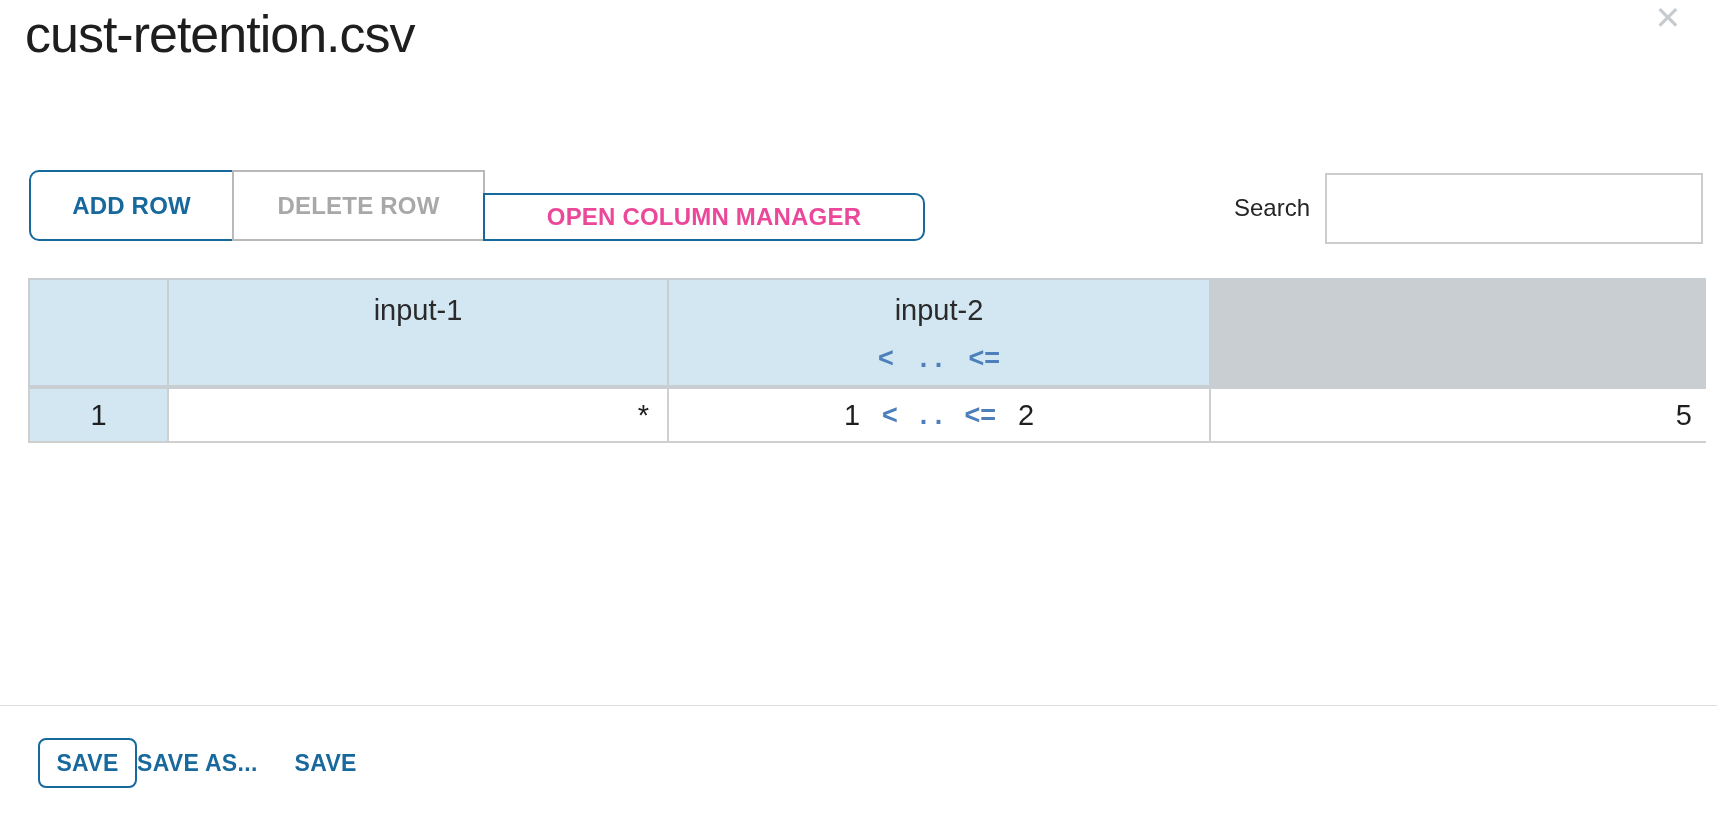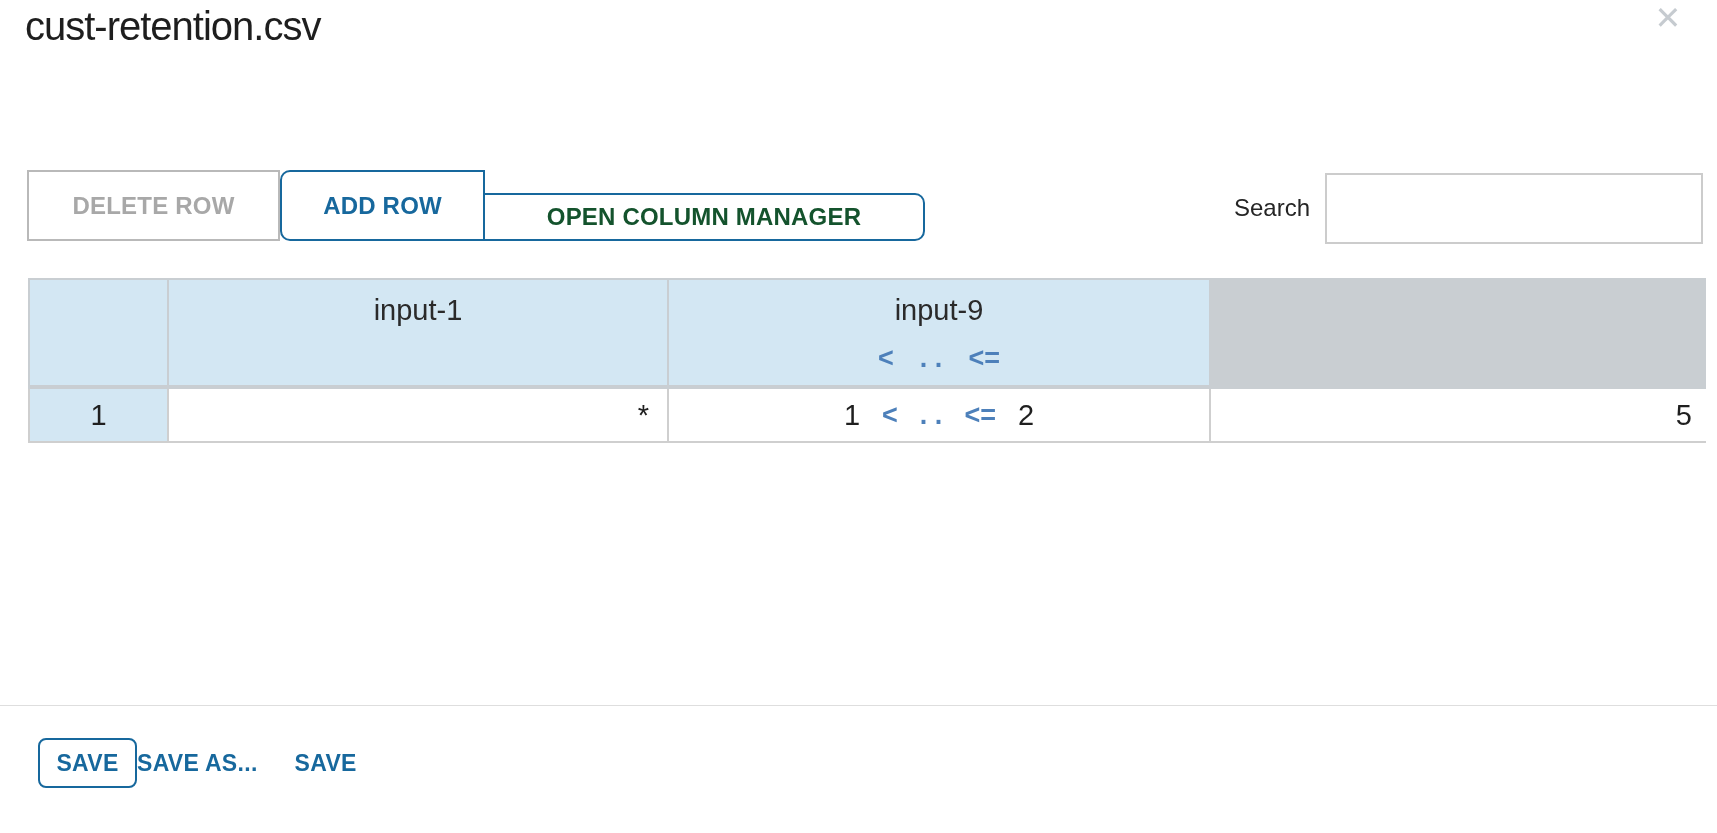--- a/index.html
+++ b/index.html
@@ -9,21 +9,21 @@
     width: 1717px; height: 833px;
     position: relative;
     color: #2a2a2a;
     overflow: hidden;
   }
   .dialog { position: absolute; inset: 0; background: #fff; }
 
   
   .title {
     position: absolute; left: 25px; top: 4px;
-    font-size: 40px; font-weight: 500; letter-spacing: -1px;
+    font-size: 52px; font-weight: 500; letter-spacing: -1px;
     color: #1e1e1e;
   }
   .close-btn {
     position: absolute; left: 1646px; top: -4px;
     width: 44px; height: 44px;
     display: flex; align-items: center; justify-content: center;
     font-size: 32px; font-weight: bold; color: #c6cbd0;
     cursor: pointer; user-select: none;
   }
 
@@ -39,21 +39,21 @@
   }
   .tb-add {
     width: 205px; border: 2px solid #17689d; color: #17689d;
     border-radius: 10px 0 0 10px; z-index: 1;
   }
   .tb-delete {
     width: 253px; border: 2px solid #b9b9b9; color: #a8a8a8;
     margin-left: -2px; z-index: 2; cursor: default;
   }
   .tb-open {
-    width: 442px; border: 2px solid #17689d; color: #14532d;
+    width: 442px; border: 2px solid #17689d; color: #ec4899;
     border-radius: 0 10px 10px 0; margin-left: -2px; z-index: 3; margin-top: 23px;
   }
 
   .search-wrap { position: absolute; left: 1180px; top: 170px; width: 525px; height: 75px; }
   .search-label {
     position: absolute; right: 395px; top: 0; height: 75px;
     display: flex; align-items: center;
     font-size: 24px; color: #252525;
   }
   .search-input {
@@ -122,40 +122,40 @@
 </style>
 </head>
 <body>
 
 <div class="dialog">
 
   <div class="title">cust-retention.csv</div>
   <div class="close-btn">✕</div>
 
   <div class="toolbar">
+    <div class="tb-btn tb-add">ADD ROW</div>
     <div class="tb-btn tb-delete">DELETE ROW</div>
-    <div class="tb-btn tb-add">ADD ROW</div>
     <div class="tb-btn tb-open">OPEN COLUMN MANAGER</div>
   </div>
 
   <div class="search-wrap">
     <div class="search-label">Search</div>
     <input class="search-input" type="text" value="" style="">
   </div>
 
   <div class="grid-table">
     <div class="grid-head">
       <div class="h-cell">
         <div class="h-title"></div>
       </div>
       <div class="h-cell">
         <div class="h-title">input-1</div>
       </div>
       <div class="h-cell">
-        <div class="h-title">input-9</div>
+        <div class="h-title">input-2</div>
         <div class="h-ops">
           <span class="range-op">&lt;</span>
           <span class="range-op">. .</span>
           <span class="range-op">&lt;=</span>
         </div>
       </div>
     </div>
 
     <div class="grid-row">
       <div class="d-cell d-rownum">1</div>

